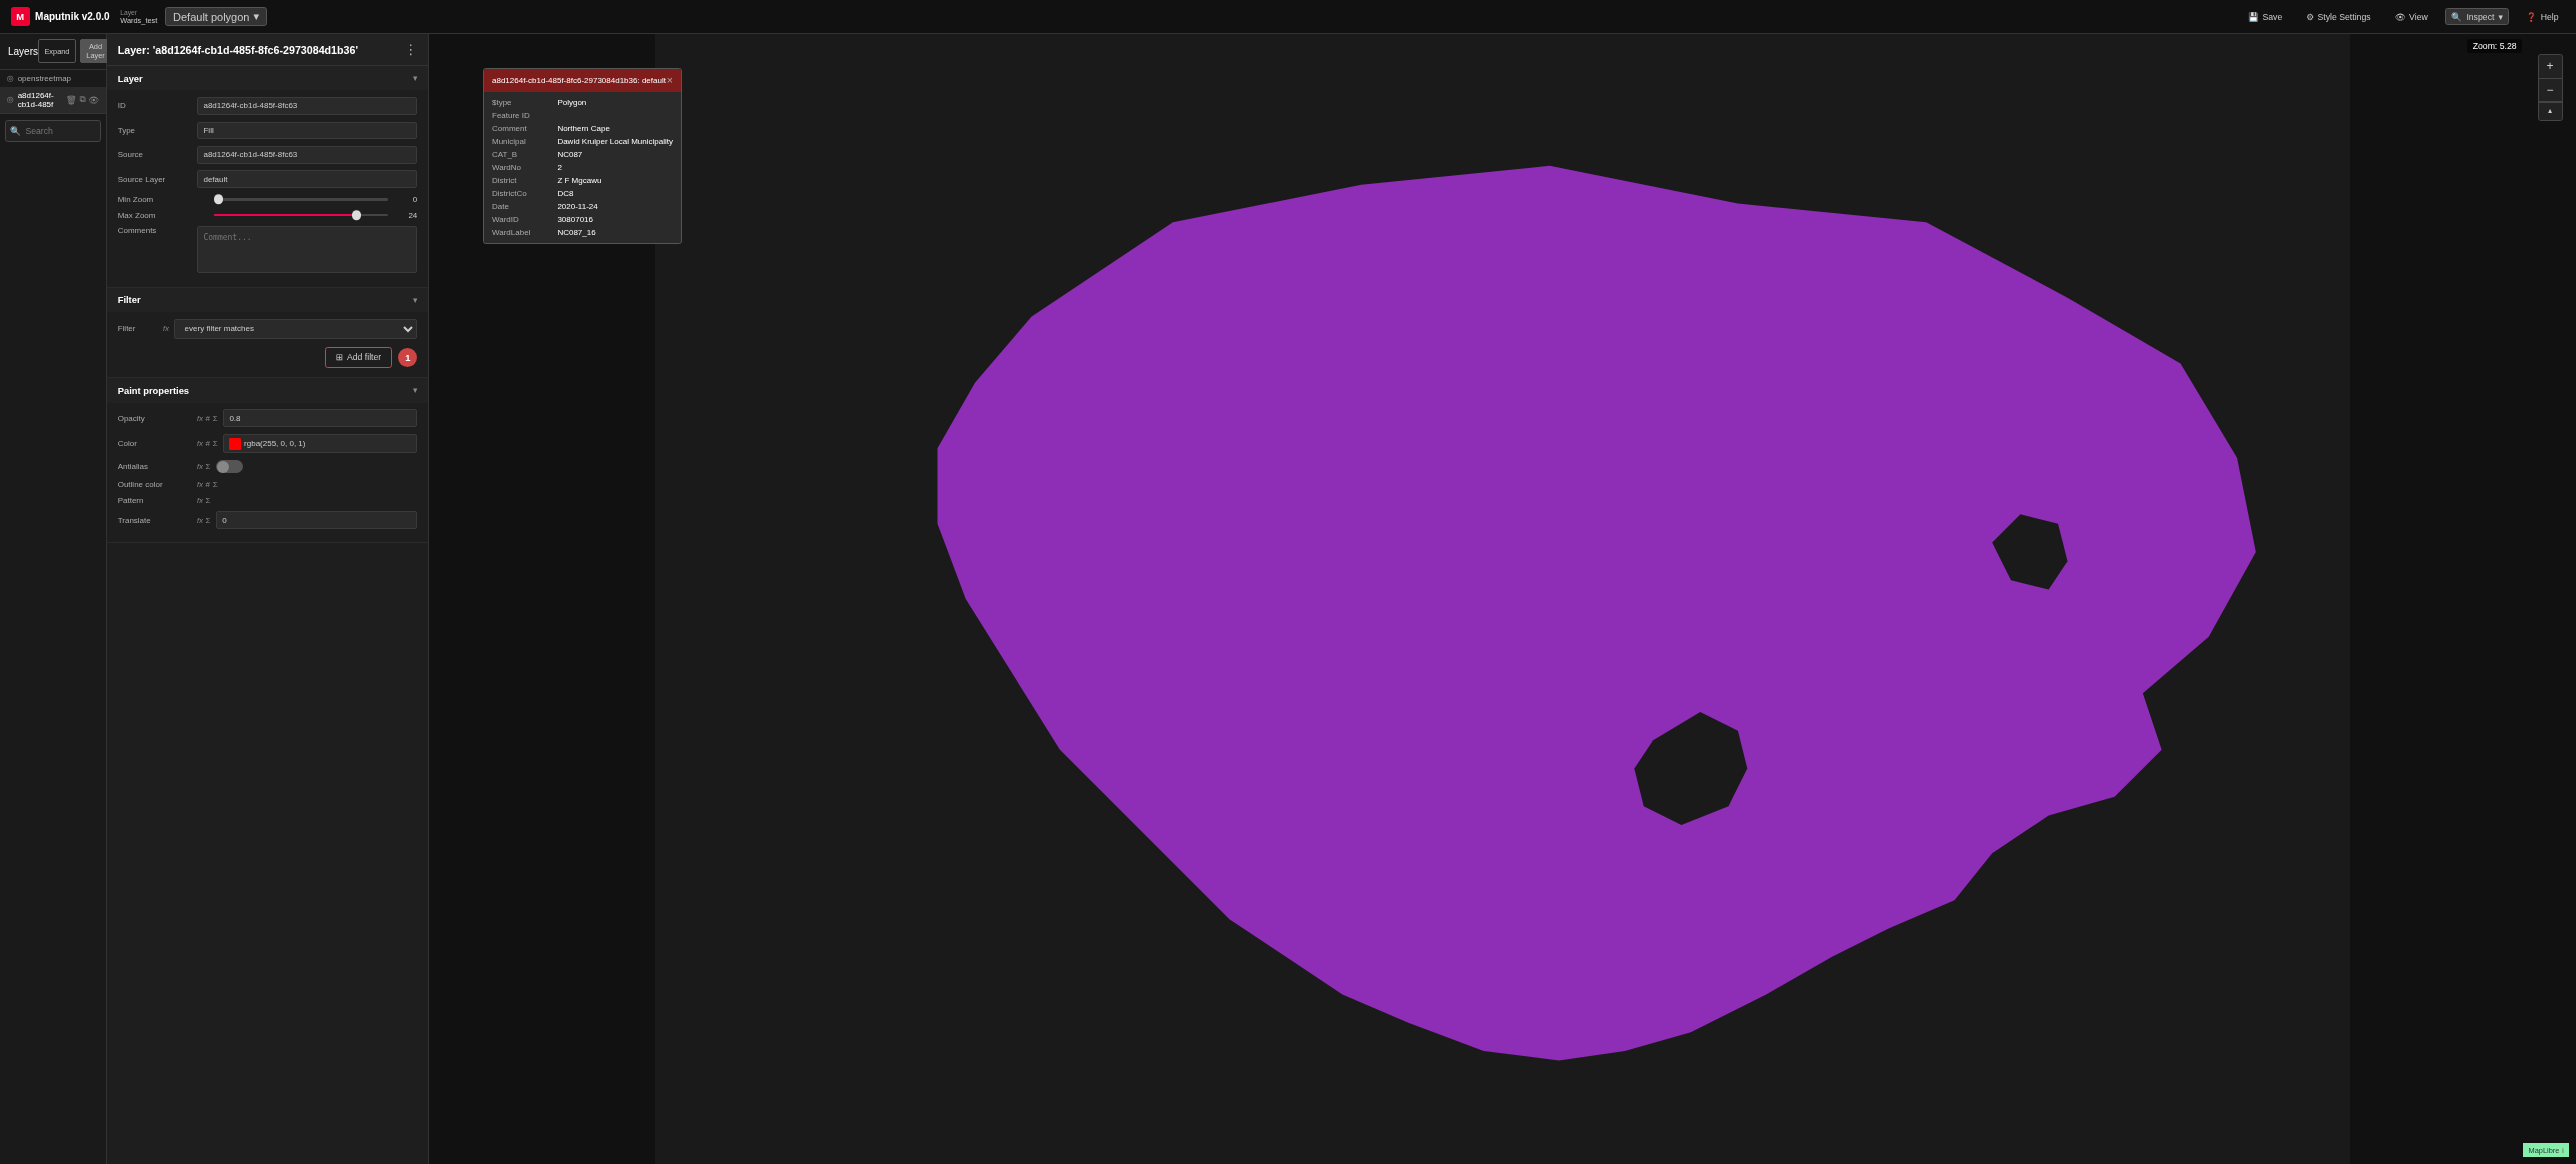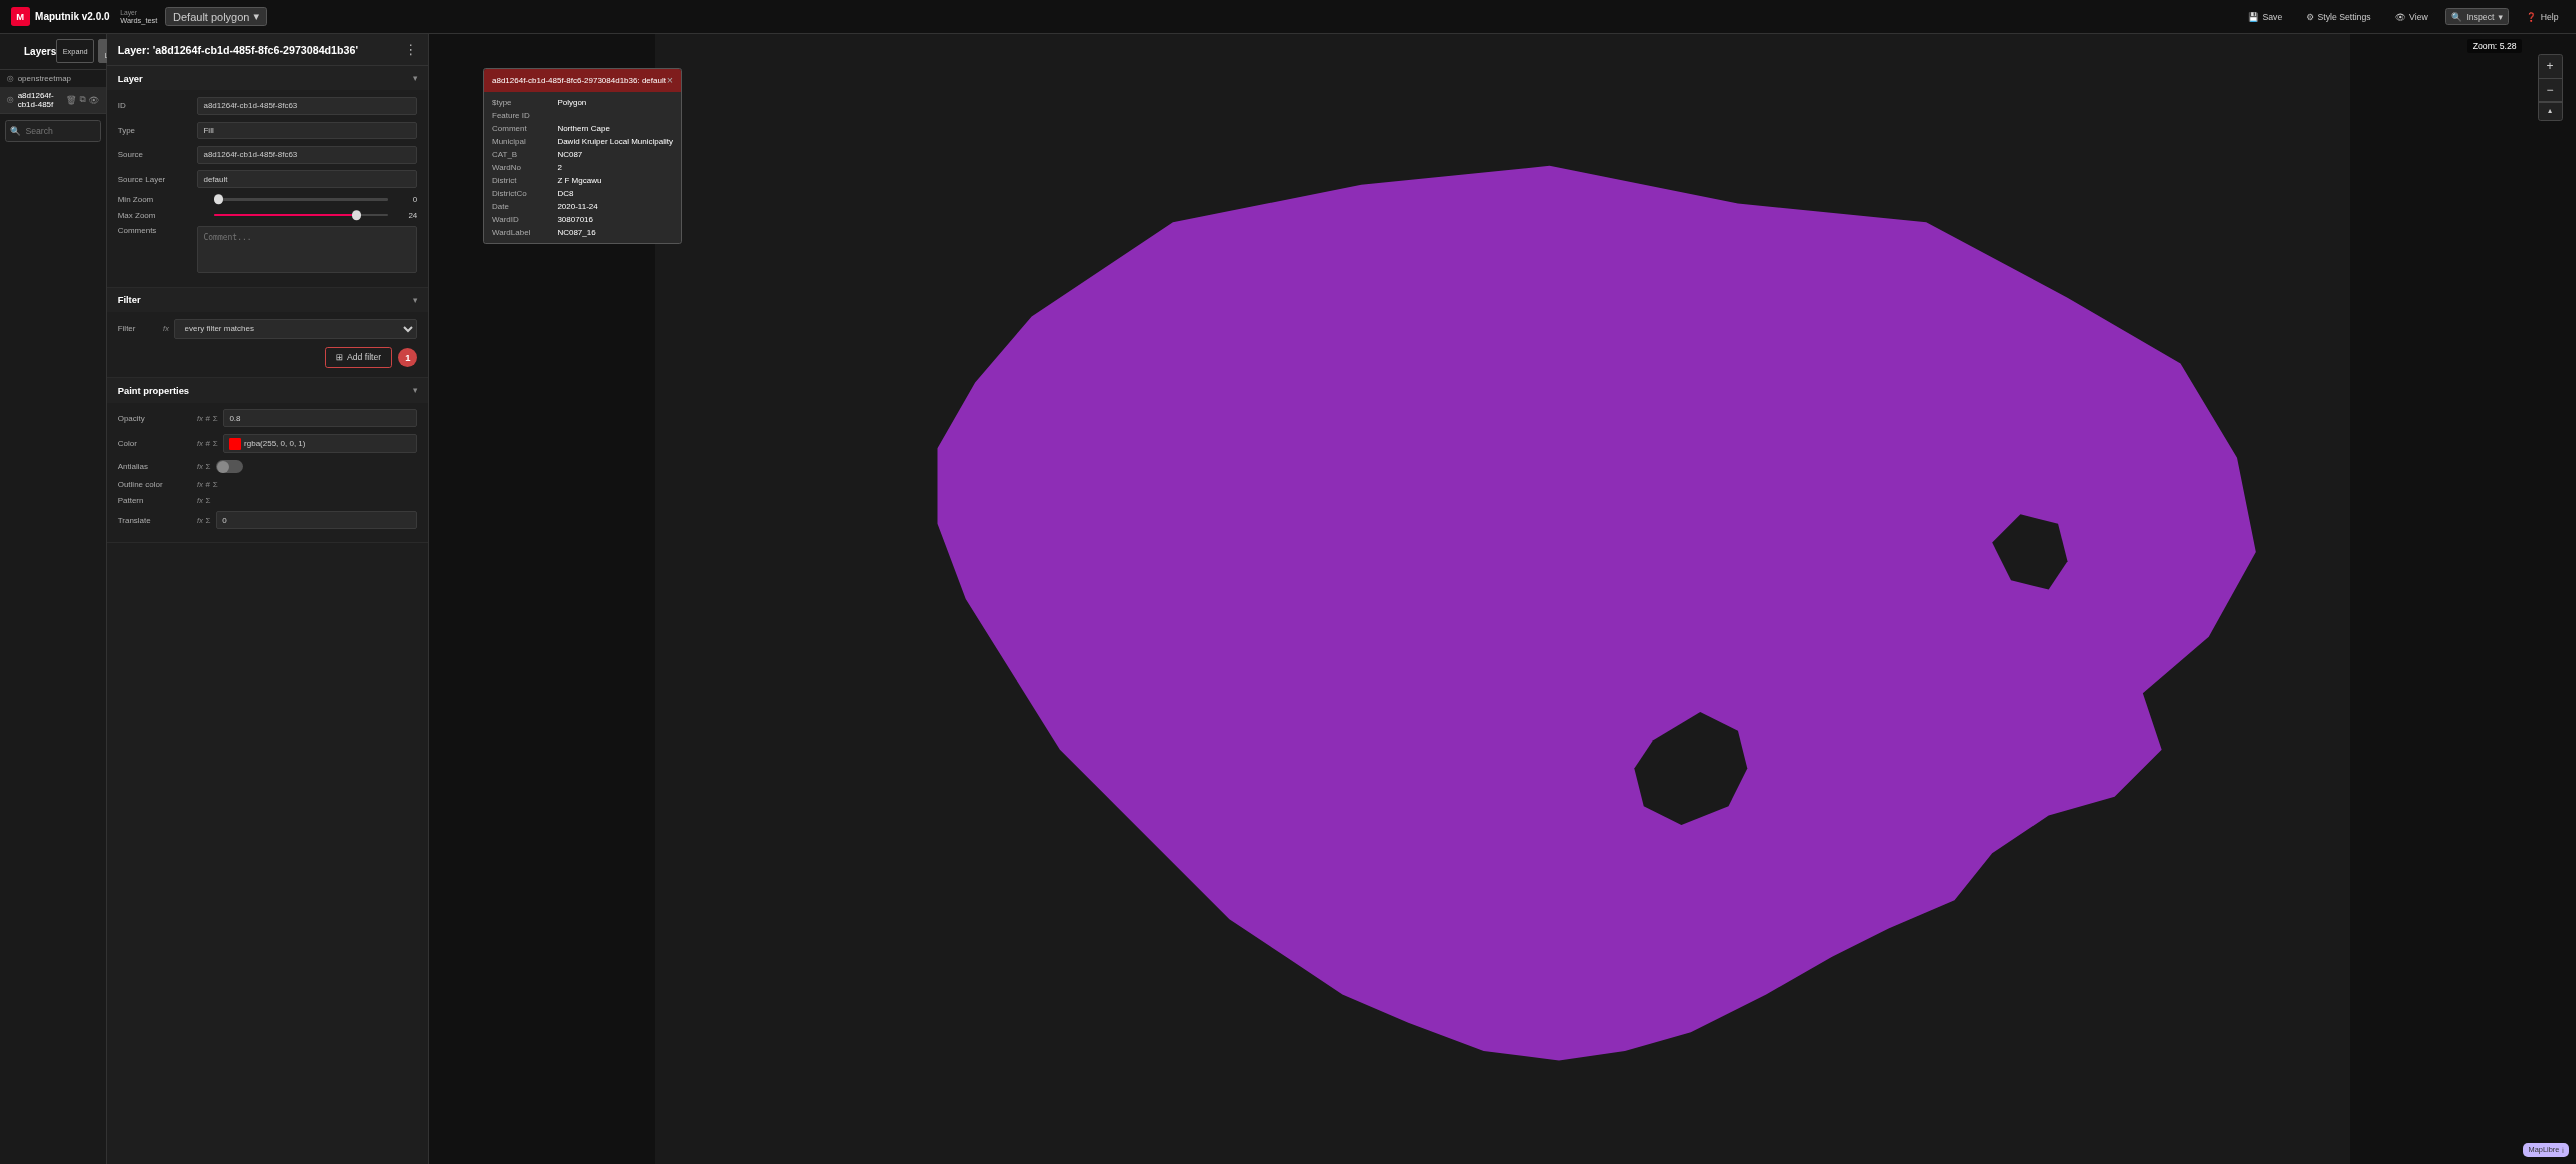--- a/index.html
+++ b/index.html
@@ -18,21 +18,21 @@
     .topbar-right { margin-left: auto; display: flex; align-items: center; gap: 10.7px; }
     .topbar-btn { background: none; border: none; color: #ccc; cursor: pointer; font-size: 8.7px; display: flex; align-items: center; gap: 3.4px; padding: 4px 6.7px; border-radius: 2.7px; }
     .topbar-inspect { background: #333; border: 0.7px solid #555; border-radius: 2.7px; display: flex; align-items: center; padding: 2.7px 5.4px; gap: 4px; }
 
     
     .main-layout { display: flex; position: fixed; top: 34px; left: 0; right: 0; bottom: 0; }
 
     
     .sidebar { width: 107px; background: #1a1a1a; border-right: 0.7px solid #333; display: flex; flex-direction: column; }
     .sidebar-header { display: flex; align-items: center; justify-content: space-between; padding: 5.4px 8px; border-bottom: 0.7px solid #333; }
-    .sidebar-title { font-size: 10px; color: #fff; font-weight: bold; margin-left: 16px; }
+    .sidebar-title { font-size: 10px; color: #fff; font-weight: normal; }
     .sidebar-action-btn { background: none; border: 0.7px solid #555; border-radius: 2px; color: #ccc; font-size: 7.4px; padding: 2px 5.4px; cursor: pointer; }
     .sidebar-layer { display: flex; align-items: center; padding: 4px 6.7px; cursor: pointer; gap: 4px; font-size: 8px; color: #aaa; }
     .sidebar-layer.active { color: #fff; }
     .layer-controls { display: flex; align-items: center; gap: 2.7px; margin-left: auto; }
     .layer-ctrl-btn { background: none; border: none; color: #888; cursor: pointer; font-size: 8.7px; }
     .search-input-wrap { position: relative; }
     .search-input-wrap input { width: 100%; background: #222; border: 0.7px solid #444; border-radius: 2.7px; padding: 4.7px 6.7px 4.7px 20px; color: #ccc; font-size: 8.7px; outline: none; }
     .search-icon { position: absolute; left: 5.4px; top: 50%; transform: translateY(-50%); color: #888; }
 
     
@@ -83,21 +83,21 @@
     .antialias-toggle { width: 27px; height: 13.4px; background: #555; border-radius: 6.7px; position: relative; cursor: pointer; }
     .antialias-thumb { width: 12px; height: 12px; background: #888; border-radius: 50%; position: absolute; top: 0.7px; left: 0.7px; }
 
     
     .map-area { flex: 1; position: relative; background: #111; overflow: hidden; }
     .map-svg { width: 100%; height: 100%; }
     .zoom-control { position: absolute; right: 13.4px; top: 20px; background: #222; border: 0.7px solid #444; border-radius: 2.7px; display: flex; flex-direction: column; }
     .zoom-btn { background: none; border: none; color: #ccc; padding: 5.4px 8px; cursor: pointer; font-size: 12px; line-height: 1; }
     .zoom-divider { height: 0.7px; background: #444; }
     .zoom-info { position: absolute; top: 5.4px; right: 54px; color: #fff; font-size: 8.7px; background: rgba(0,0,0,0.5); padding: 2px 5.4px; border-radius: 2px; }
-    .maplibre-badge { position: absolute; bottom: 6.7px; right: 6.7px; background: #c4b5fd; border-radius: 5px; padding: 2px 5.4px; font-size: 7.4px; color: #333; display: flex; align-items: flex-start; gap: 2.7px; }
+    .maplibre-badge { position: absolute; bottom: 6.7px; right: 6.7px; background: #86efac; border-radius: 0; padding: 2px 5.4px; font-size: 7.4px; color: #333; display: flex; align-items: center; gap: 2.7px; }
 
     
     .feature-popup { position: absolute; top: 34px; left: 54px; background: #2a2a2a; border: 0.7px solid #555; border-radius: 2.7px; min-width: 188px; z-index: 50; }
     .popup-header { display: flex; align-items: center; justify-content: space-between; padding: 5.4px 8px; background: #7f1d1d; border-radius: 2.7px 2.7px 0 0; font-size: 8px; color: #fff; }
     .popup-close { background: none; border: none; color: #aaa; cursor: pointer; font-size: 10.7px; }
     .popup-body { padding: 4px 8px; }
     .popup-row { display: flex; gap: 5.4px; padding: 2px 0; font-size: 8px; }
     .popup-key { color: #aaa; width: 60px; flex-shrink: 0; }
     .popup-val { color: #fff; }
 

